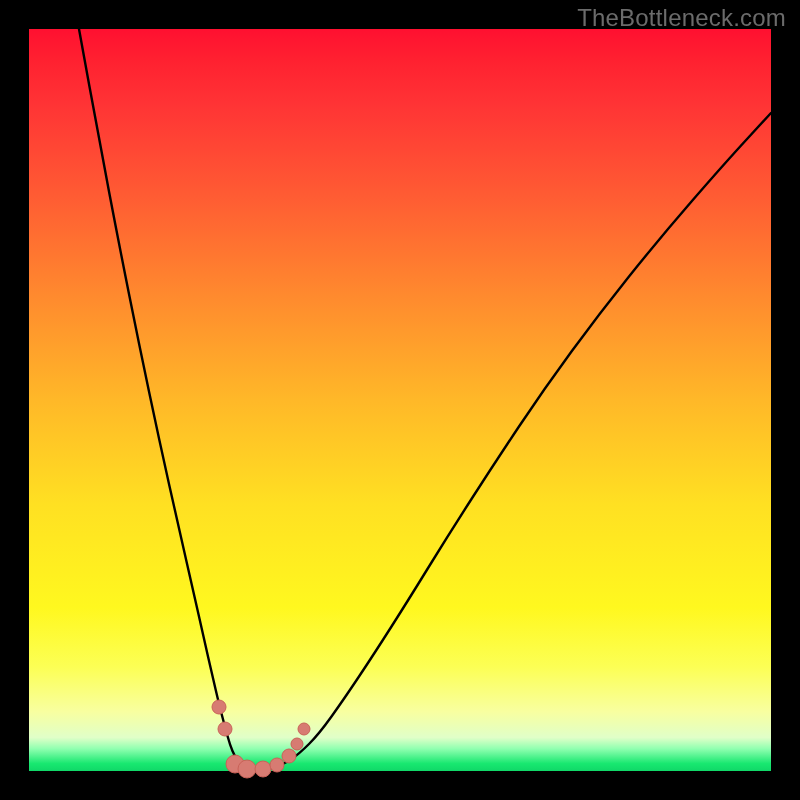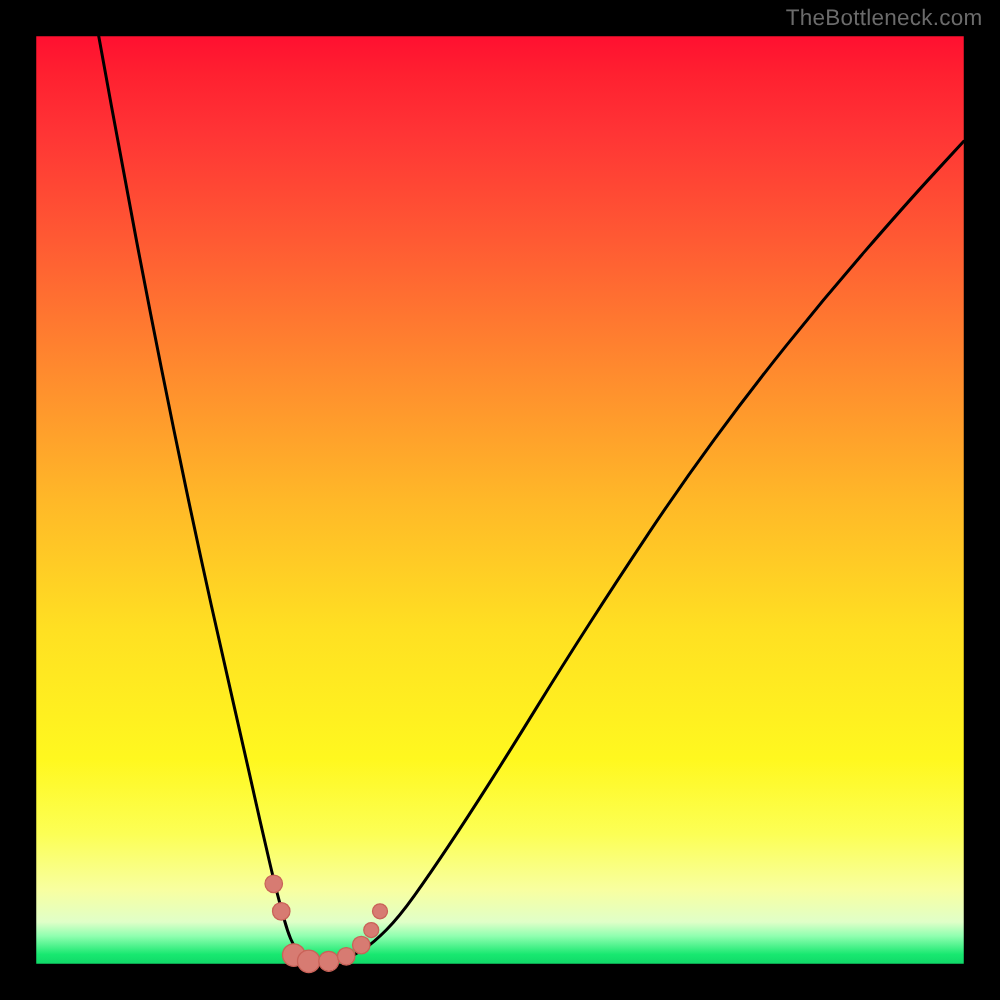--- a/index.html
+++ b/index.html
@@ -32,21 +32,21 @@
       #90ffb0 97%,
       #18e870 99%,
       #10d868 100%
     );
   }
   .watermark {
     position: absolute;
     top: 4px;
     right: 14px;
     color: #6b6b6b;
-    font-size: 18px;
+    font-size: 24px;
     letter-spacing: 0.2px;
     font-weight: 500;
   }
   svg.curves {
     position: absolute;
     left: 29px;
     top: 29px;
     width: 742px;
     height: 742px;
     overflow: visible;

